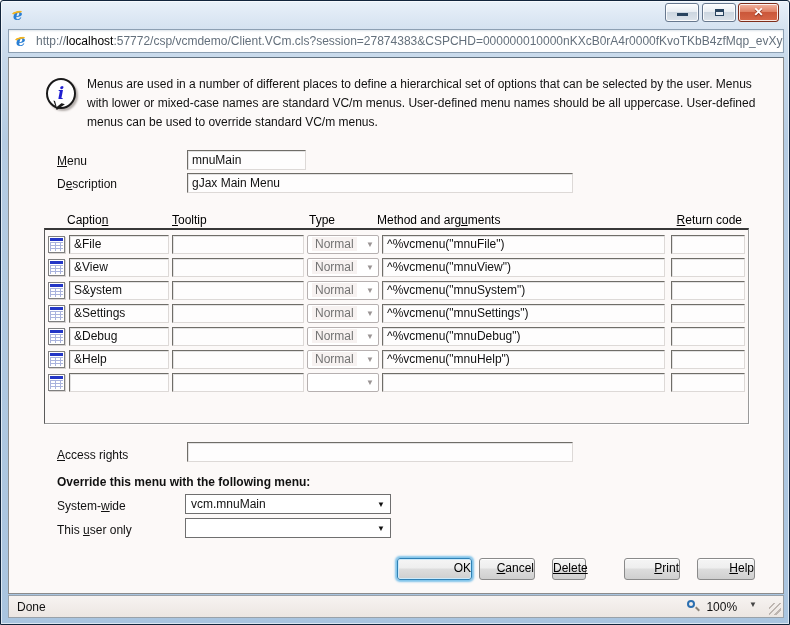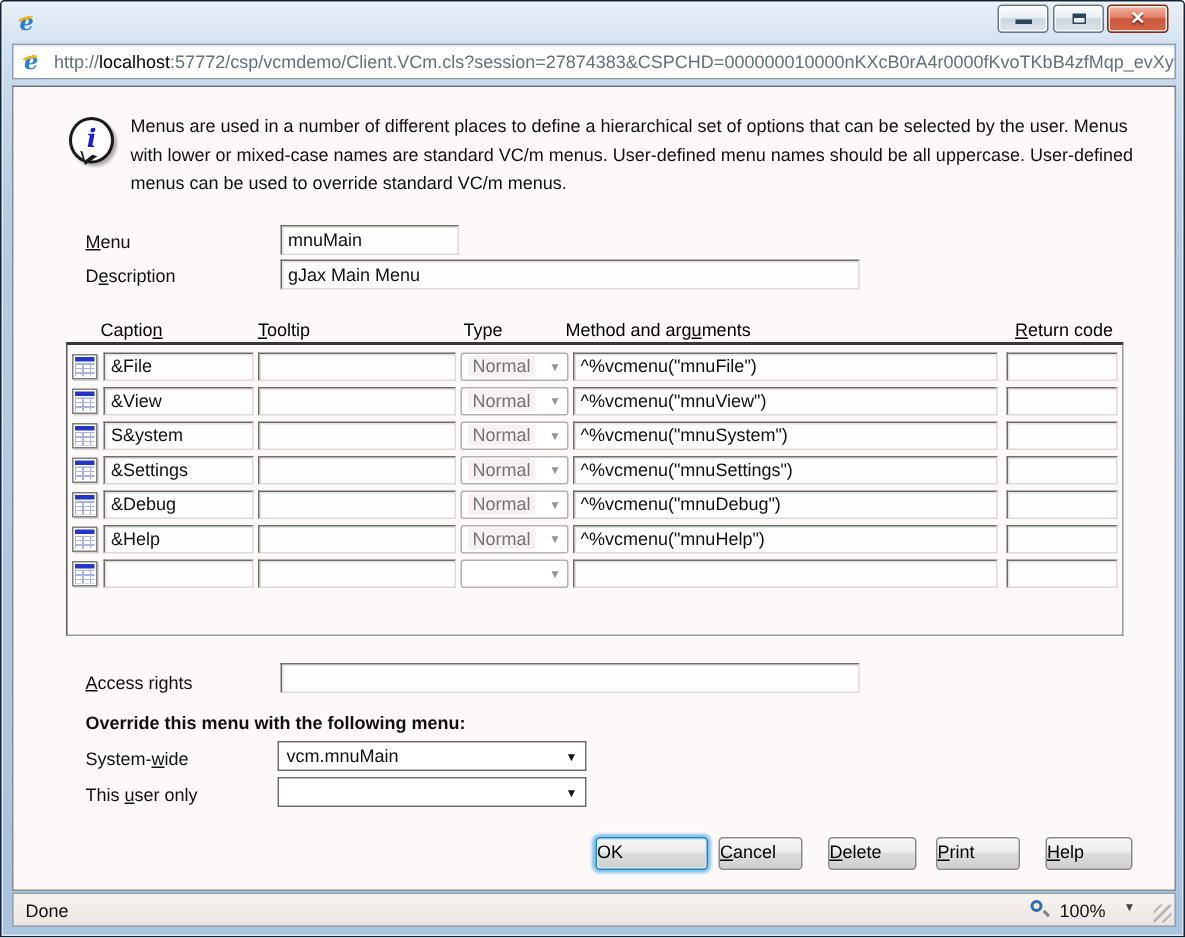--- a/index.html
+++ b/index.html
@@ -97,21 +97,21 @@
   
   .combo-flat { position:absolute; width:206px; height:20px; background:#fff; border:1px solid #6f6f6f;
     display:flex; align-items:center; padding:0 5px; }
   .combo-flat .arr { margin-left:auto; font-size:8px; color:#111; }
 
   .heading-bold { font-weight:bold; }
 
   
   .btn { position:absolute; top:500px; height:22px; border:1px solid #8a8a8a; border-radius:3px;
     background:linear-gradient(180deg,#f5f5f5 0%,#eeeeee 45%,#dddddd 50%,#cfcfcf 100%);
-    box-shadow: inset 0 1px 0 #ffffff; text-align:left; line-height:19px; color:#000; cursor:default; }
+    box-shadow: inset 0 1px 0 #ffffff; text-align:right; line-height:19px; color:#000; cursor:default; }
   .btn-ok { border-color:#2f81b5; box-shadow:0 0 2px 2px #7fc3ea, inset 0 0 0 1px #cdeafa; }
 
   
   .statusbar { position:absolute; left:7px; top:594px; width:776px; height:23px;
     background:linear-gradient(180deg,#f7f3f1,#ece6e2); border:1px solid #99a1a9;
     display:flex; align-items:center; padding:0 8px; }
   .spacer { flex:1; }
   .zoom-cluster { display:flex; align-items:flex-start; gap:6px; margin-right:18px; }
   .mag { position:relative; width:13px; height:13px; }
   .mag .lens { position:absolute; left:0; top:0; width:8px; height:8px; border:2px solid #2b6fb0; border-radius:50%; }
@@ -269,21 +269,21 @@
     </div>
 
     <span class="abs" style="left:48px; top:465px;"><span>This </span><span class="ak">u</span><span>ser only</span></span>
     <div class="combo-flat" style="left:176px; top:460px;">
       <span></span>
       <span class="arr">▼</span>
     </div>
 
     <div class="btn btn-ok" style="left:388px; width:75px;"><span>OK</span><span class="ak"></span><span></span></div>
     <div class="btn" style="left:470px; width:56px;"><span></span><span class="ak">C</span><span>ancel</span></div>
-    <div class="btn" style="left:543px; width:59px;"><span></span><span class="ak">D</span><span>elete</span></div>
+    <div class="btn" style="left:543px; width:34px;text-decoration:underline;"><span></span><span class="ak">D</span><span>elete</span></div>
     <div class="btn" style="left:615px; width:56px;"><span></span><span class="ak">P</span><span>rint</span></div>
     <div class="btn" style="left:688px; width:58px;"><span></span><span class="ak">H</span><span>elp</span></div>
   </div>
 
   <div class="statusbar">
     <span>Done</span>
     <span class="spacer"></span>
     <span class="zoom-cluster">
       <span class="mag">
           <span class="lens"></span>

